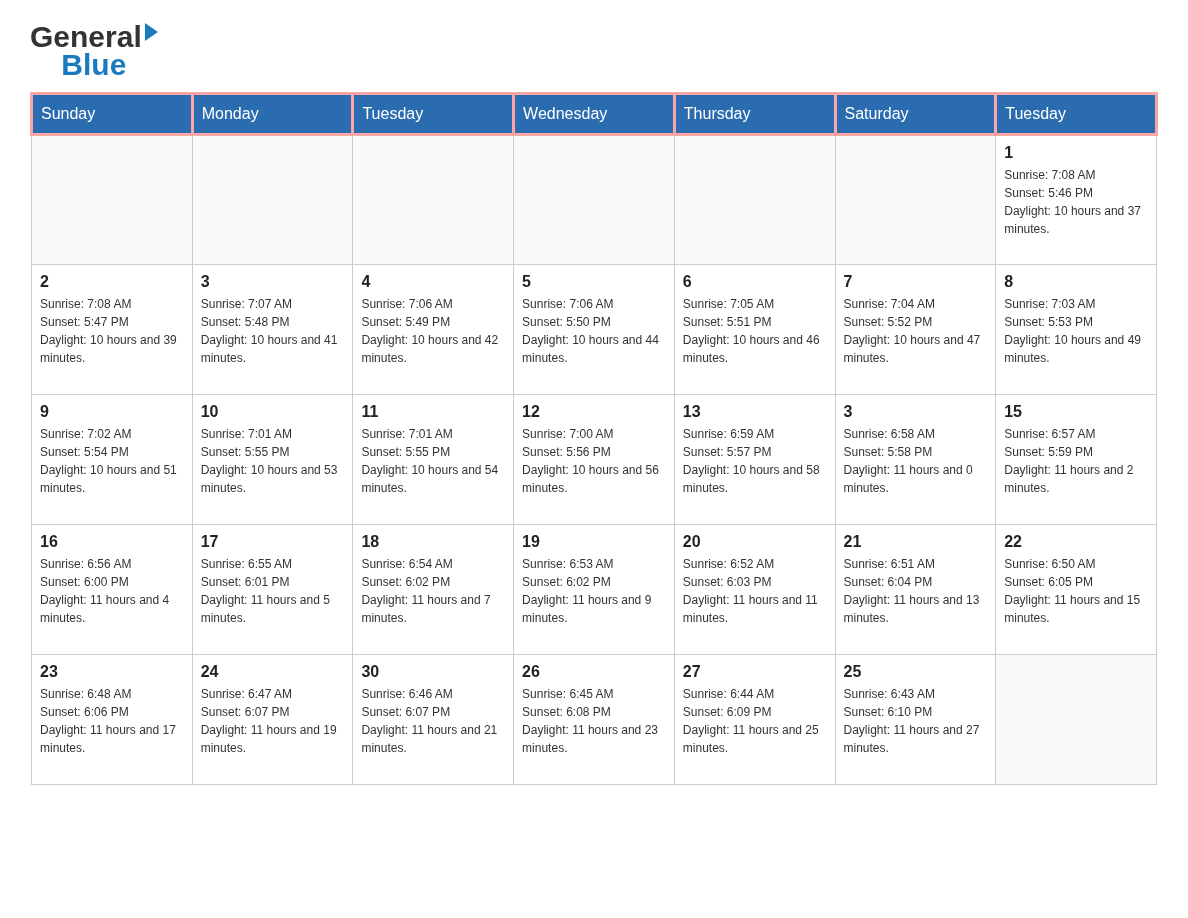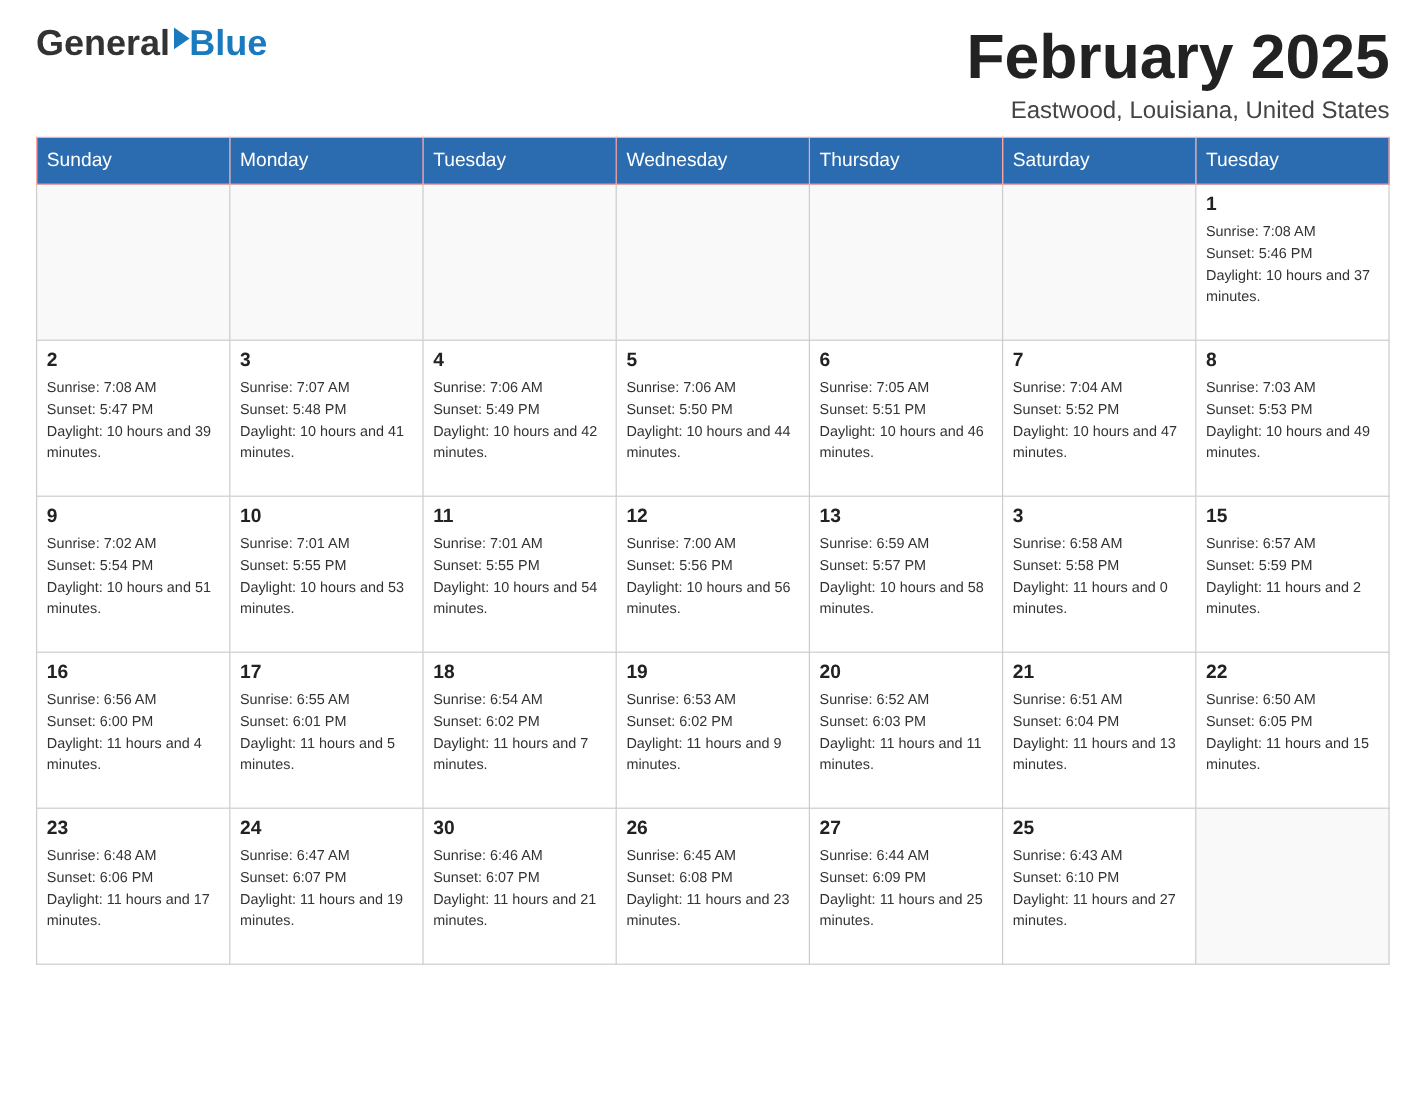--- a/index.html
+++ b/index.html
@@ -11,22 +11,22 @@
       min-height: 918px;
     }
     .header {
       display: flex;
       justify-content: space-between;
       align-items: flex-start;
       margin-bottom: 10px;
     }
     .logo {
       display: flex;
-      flex-direction: row;
-      align-items: flex-end;
+      flex-direction: column;
+      align-items: center;
     }
     .title-section {
       text-align: right;
     }
     .month-title {
       font-size: 52px;
       font-weight: bold;
       color: #222;
       line-height: 1.1;
     }
@@ -40,21 +40,21 @@
       border-collapse: collapse;
       margin-top: 10px;
     }
     .calendar th {
       background-color: #2b6cb0;
       color: #fff;
       padding: 10px 8px;
       text-align: left;
       font-size: 16px;
       font-weight: normal;
-      border: 1px solid #fca5a5;
+      border: 3px solid #fca5a5;
     }
     .calendar td {
       border: 1px solid #ccc;
       vertical-align: top;
       padding: 8px;
       width: 14.28%;
       height: 130px;
     }
     .day-number {
       font-size: 16px;
@@ -85,24 +85,20 @@
 </head>
 <body>
 
 <div class="header">
   <div class="logo">
     <div style="display:flex; align-items:center;">
       <span class="logo-general">General</span>
       <span style="display:inline-block; width:0; height:0; border-left:13px solid #1a7abf; border-top:9px solid transparent; border-bottom:9px solid transparent; margin-left:3px; margin-bottom:10px;"></span>
     </div>
     <div class="logo-row2">Blue</div>
-  </div>
-  <div class="title-section">
-    <div class="month-title">February 2025</div>
-    <div class="location">Eastwood, Louisiana, United States</div>
   </div>
 </div>
 
 <table class="calendar">
   <thead>
     <tr>
     <th>Sunday</th>
         <th>Monday</th>
         <th>Tuesday</th>
         <th>Wednesday</th>

